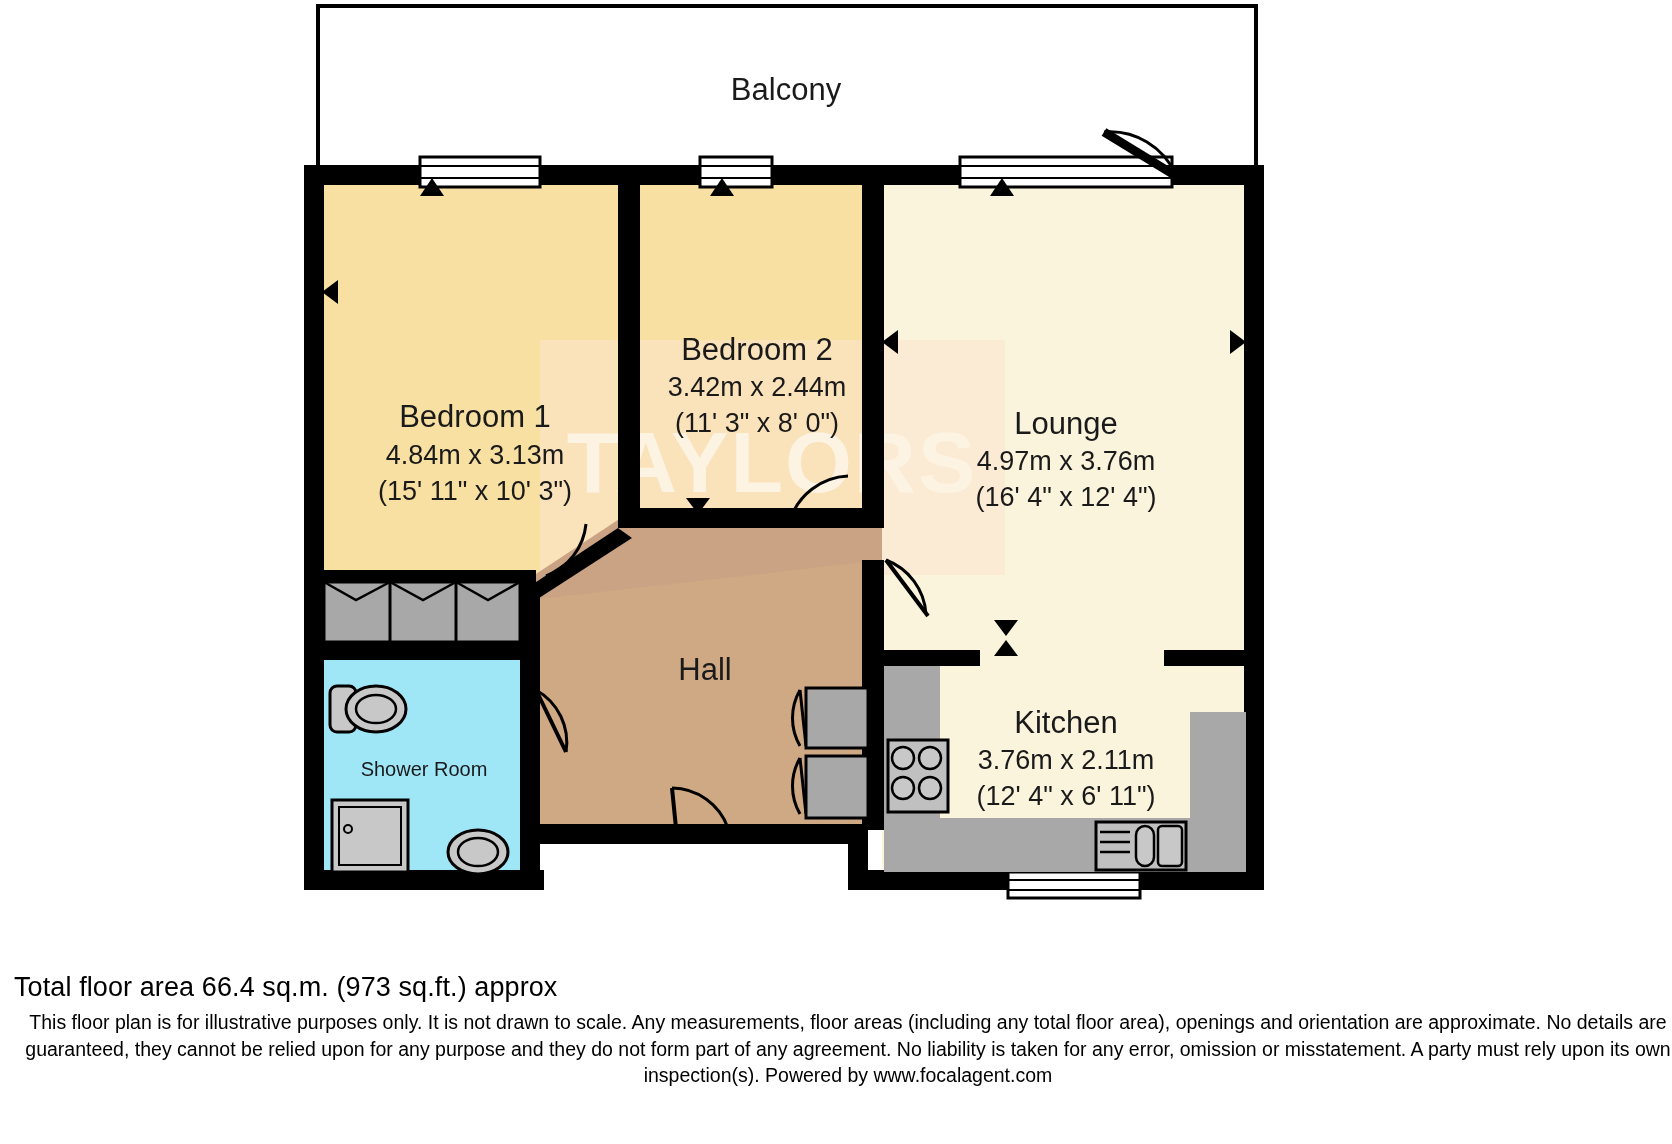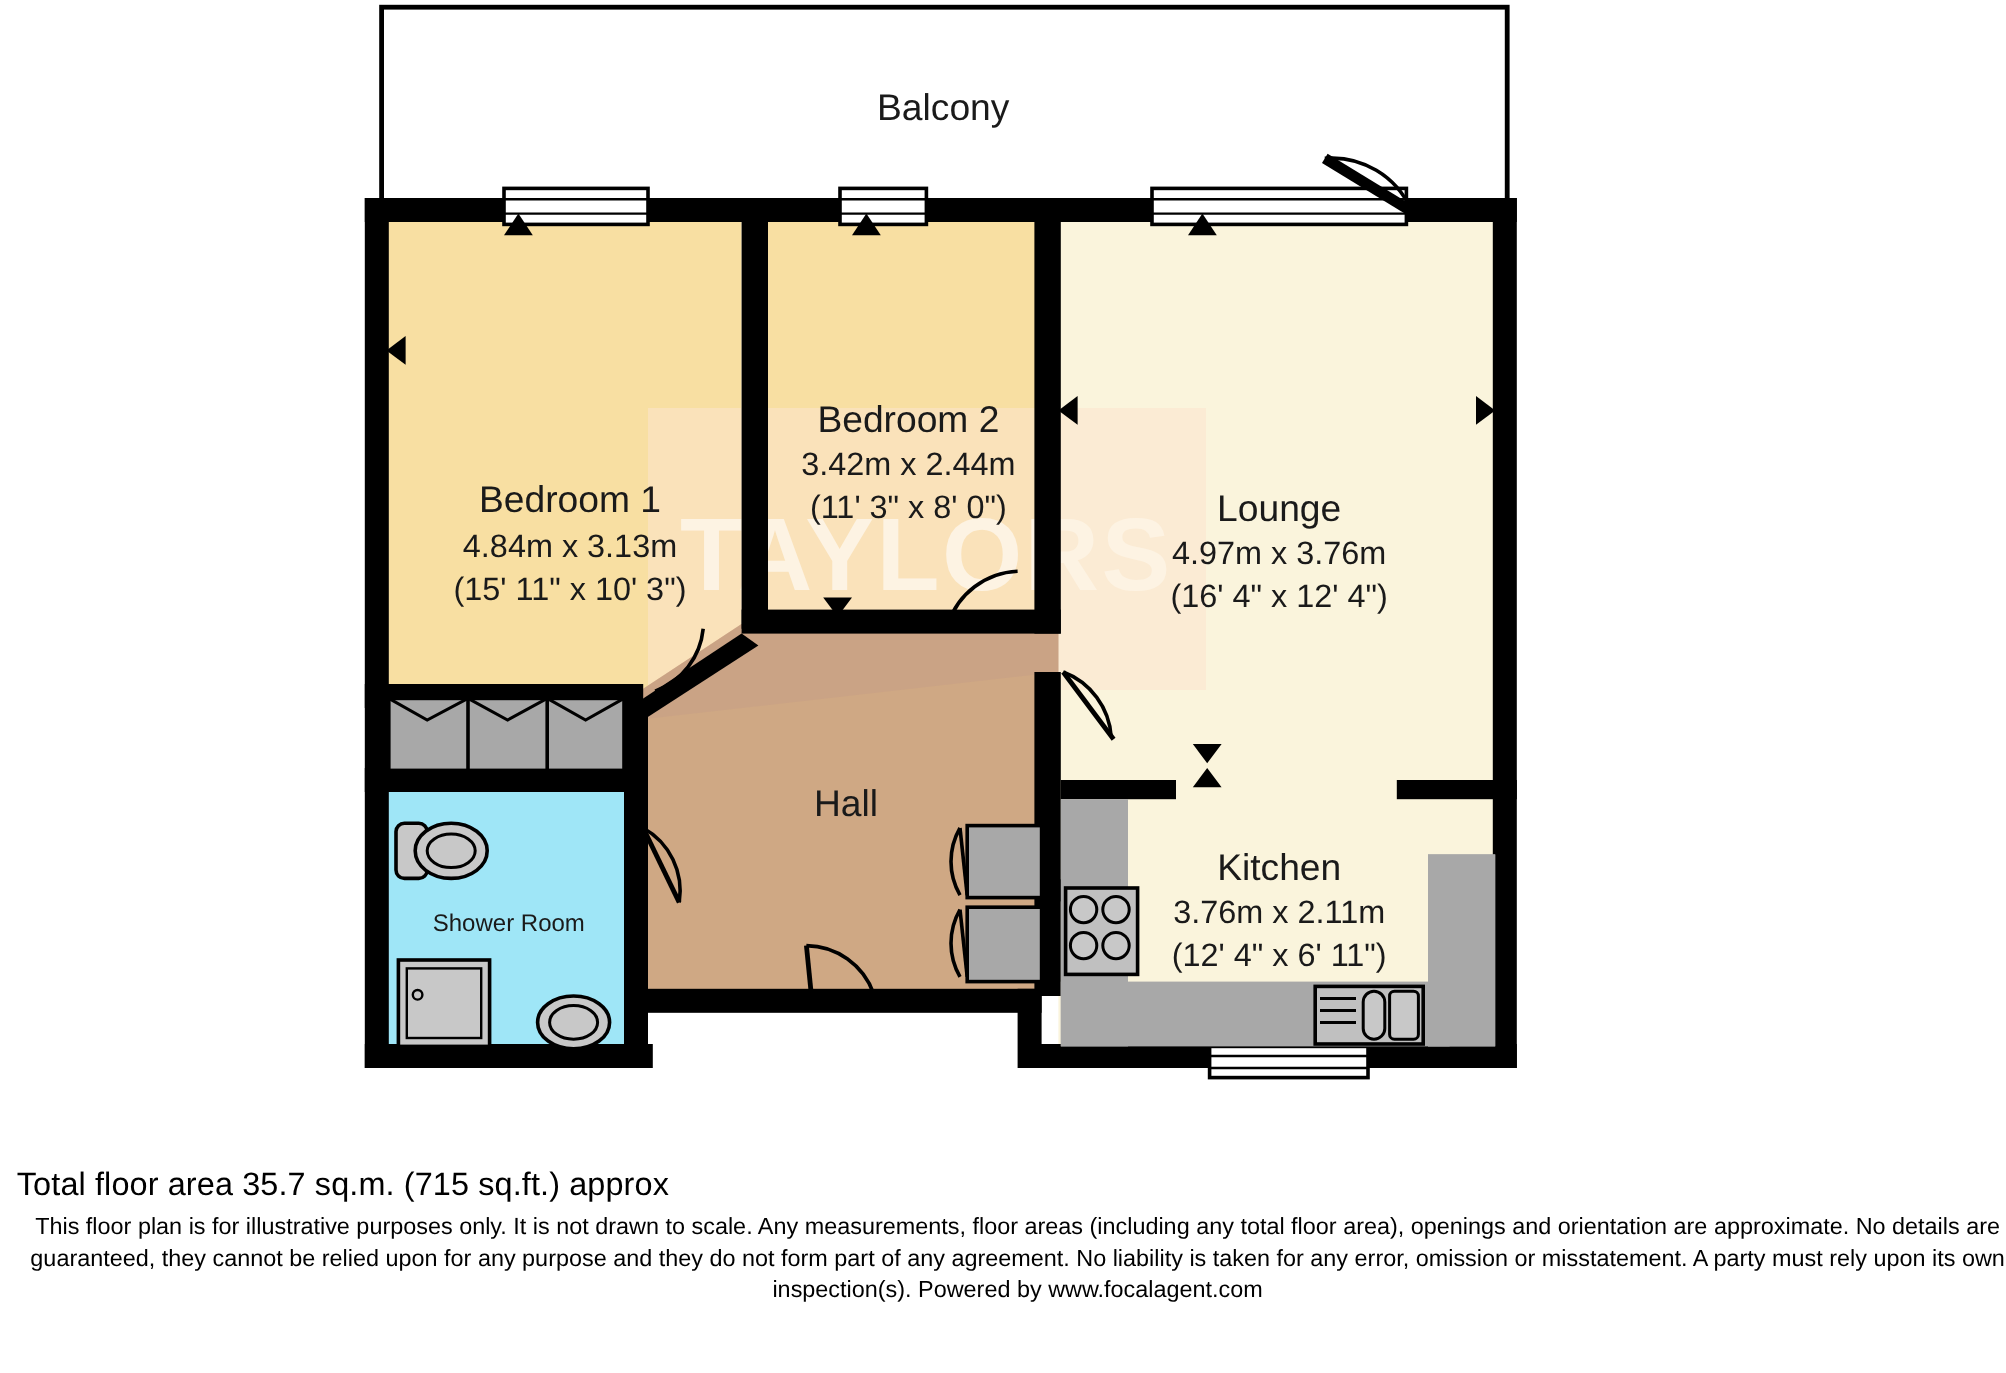--- a/index.html
+++ b/index.html
@@ -311,17 +311,17 @@
       <text class="room-label room-dim" x="1066" y="805" text-anchor="middle">(12' 4" x 6' 11")</text>
     </g>
 
     <text class="room-label room-name" x="705" y="680" text-anchor="middle">Hall</text>
 
     <text class="room-label small-room-name" x="424" y="776" text-anchor="middle">Shower Room</text>
 
   </svg>
 
   <div class="footer">
-    <div class="total-area">Total floor area 35.7 sq.m. (715 sq.ft.) approx</div>
+    <div class="total-area">Total floor area 66.4 sq.m. (973 sq.ft.) approx</div>
     <div class="disclaimer">This floor plan is for illustrative purposes only. It is not drawn to scale. Any measurements, floor areas (including any total floor area), openings and orientation are approximate. No details are guaranteed, they cannot be relied upon for any purpose and they do not form part of any agreement. No liability is taken for any error, omission or misstatement. A party must rely upon its own inspection(s). Powered by www.focalagent.com</div>
   </div>
 
 </div>
 
 </body></html>

